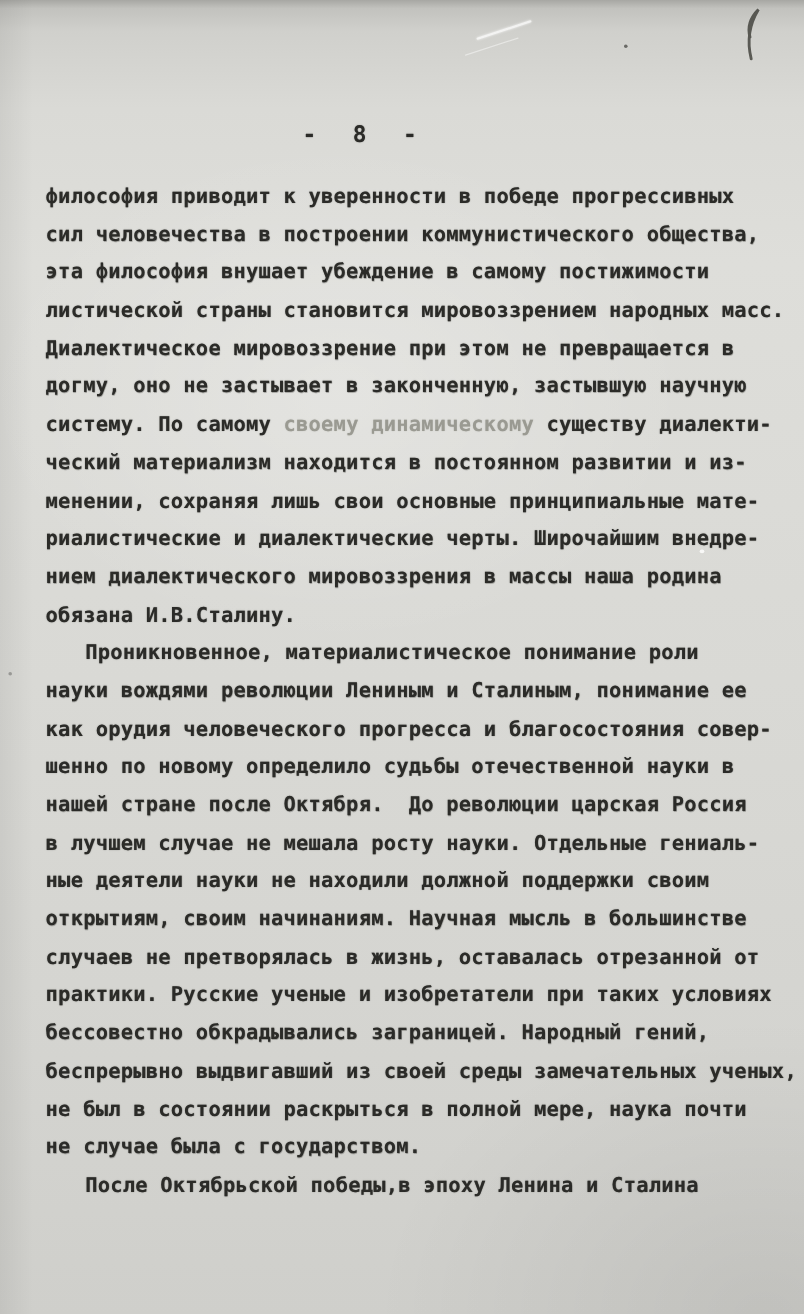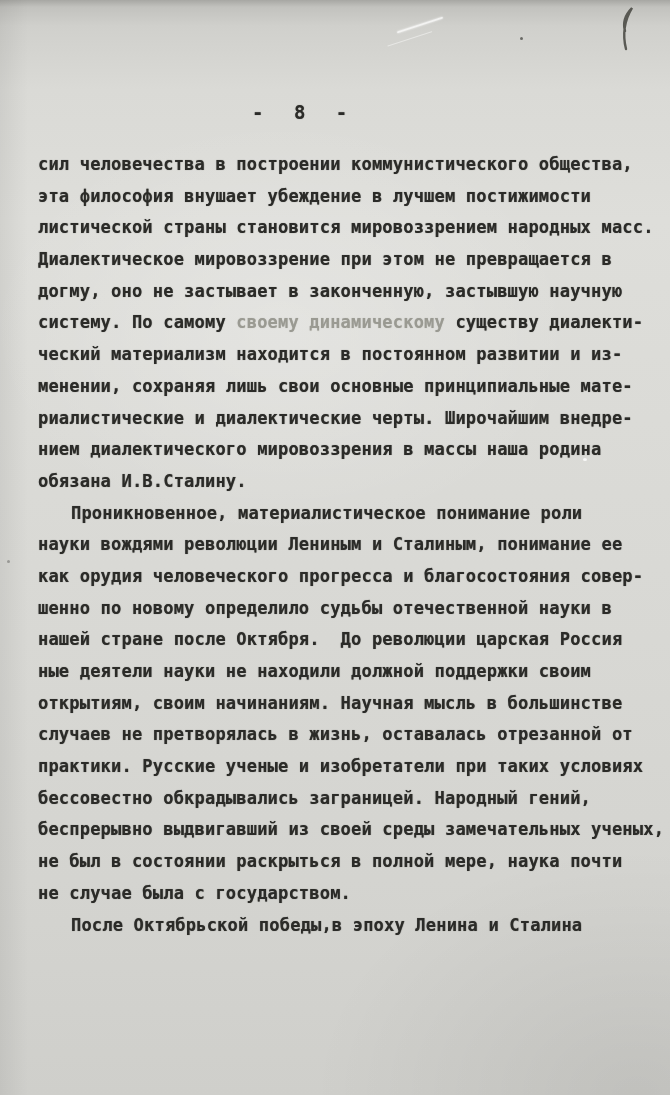--- a/index.html
+++ b/index.html
@@ -65,36 +65,38 @@
   <svg class="pencil-mark" viewBox="0 0 28 48" xmlns="http://www.w3.org/2000/svg">
     <path d="M 11 44 C 8 32 8.5 17 17 3 C 11 9 7.5 17 10 26" fill="none" stroke="#45453f" stroke-width="2.4" stroke-linecap="round"></path>
   </svg>
 
   <div class="scratch"></div>
   <div class="speck s1"></div>
   <div class="speck s2"></div>
   <div class="speck s3"></div>
 
   <div class="body-block">
+      <div class="line">философия приводит к уверенности в победе прогрессивных</div>
       <div class="line">сил человечества в построении коммунистического общества,</div>
-      <div class="line">эта философия внушает убеждение в лучшем постижимости</div>
+      <div class="line">эта философия внушает убеждение в самому постижимости</div>
       <div class="line">листической страны становится мировоззрением народных масс.</div>
       <div class="line">Диалектическое мировоззрение при этом не превращается в</div>
       <div class="line">догму, оно не застывает в законченную, застывшую научную</div>
       <div class="line"><span class="">систему. По самому </span><span class="faded">своему динамическому</span><span class=""> существу диалекти-</span></div>
       <div class="line">ческий материализм находится в постоянном развитии и из-</div>
       <div class="line">менении, сохраняя лишь свои основные принципиальные мате-</div>
       <div class="line">риалистические и диалектические черты. Широчайшим внедре-</div>
       <div class="line">нием диалектического мировоззрения в массы наша родина</div>
       <div class="line">обязана И.В.Сталину.</div>
       <div class="line indent">Проникновенное, материалистическое понимание роли</div>
       <div class="line">науки вождями революции Лениным и Сталиным, понимание ее</div>
       <div class="line">как орудия человеческого прогресса и благосостояния совер-</div>
       <div class="line">шенно по новому определило судьбы отечественной науки в</div>
       <div class="line">нашей стране после Октября.  До революции царская Россия</div>
+      <div class="line">в лучшем случае не мешала росту науки. Отдельные гениаль-</div>
       <div class="line">ные деятели науки не находили должной поддержки своим</div>
       <div class="line">открытиям, своим начинаниям. Научная мысль в большинстве</div>
       <div class="line">случаев не претворялась в жизнь, оставалась отрезанной от</div>
       <div class="line">практики. Русские ученые и изобретатели при таких условиях</div>
       <div class="line">бессовестно обкрадывались заграницей. Народный гений,</div>
       <div class="line">беспрерывно выдвигавший из своей среды замечательных ученых,</div>
       <div class="line">не был в состоянии раскрыться в полной мере, наука почти</div>
       <div class="line">не случае была с государством.</div>
       <div class="line indent">После Октябрьской победы,в эпоху Ленина и Сталина</div>
     </div>

